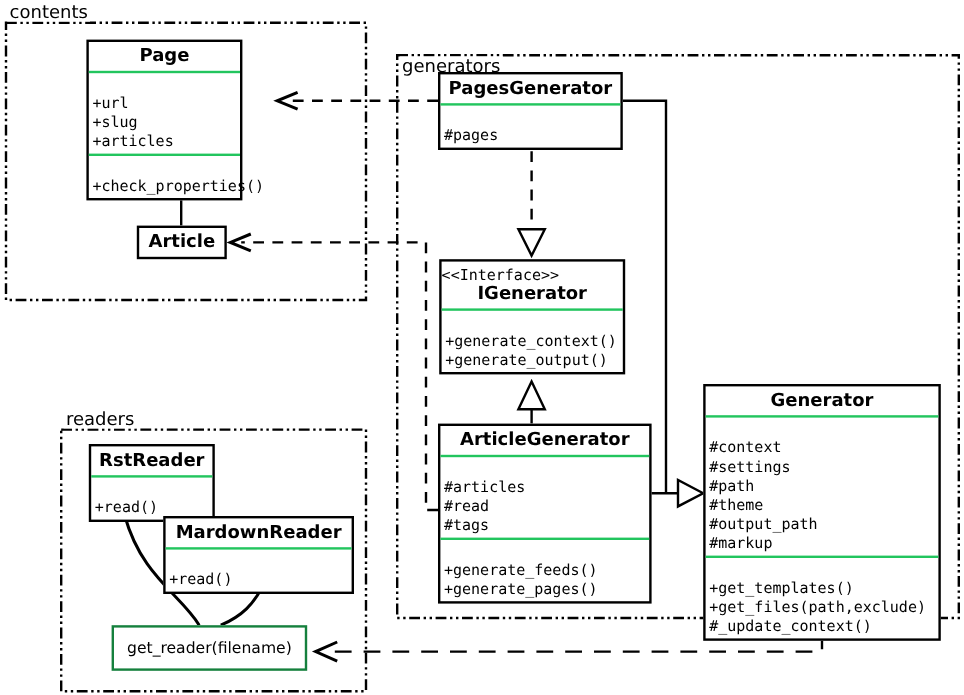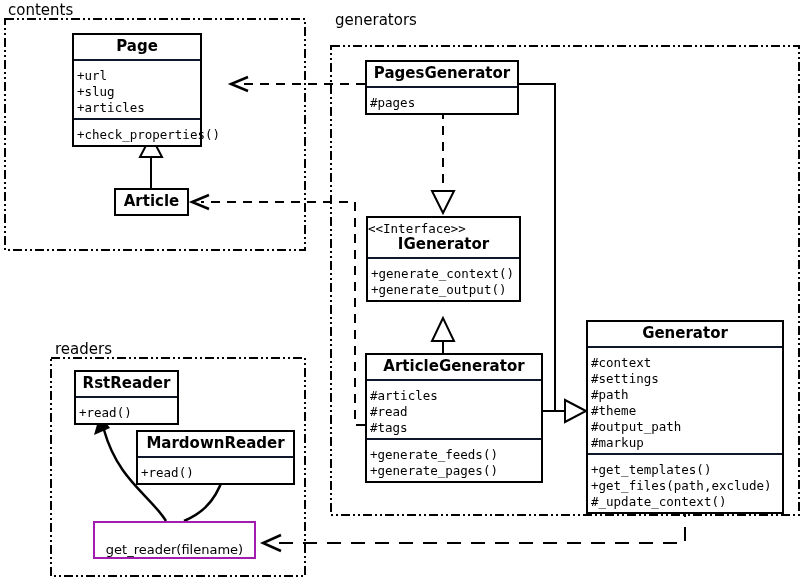--- a/index.html
+++ b/index.html
@@ -53,38 +53,38 @@
   .cls-stereo {
     text-align: left;
     font-family: "DejaVu Sans Mono", monospace;
     font-weight: normal;
     font-size: 12.5px;
     line-height: 15px;
     color: #000;
     padding-top: 3px;
   }
   .cls-sec {
-    border-top: 2px solid #0f172a;
-    padding: 7px 3px 2px 3px;
+    border-top: 2px solid #22c55e;
+    padding: 17px 3px 2px 3px;
   }
   .cls-sec div {
     font-family: "DejaVu Sans Mono", monospace;
     font-size: 12.5px;
     line-height: 16px;
     color: #000;
     white-space: nowrap;
   }
   
   .fn-box {
     position: absolute;
     box-sizing: border-box;
-    border: 2px solid #a21caf;
+    border: 2px solid #15803d;
     background: #ffffff;
     display: flex;
-    align-items: flex-end;
+    align-items: center;
     justify-content: center;
     z-index: 5;
   }
   .fn-box span {
     font-family: "DejaVu Sans", sans-serif;
     font-size: 13px;
     color: #000;
     white-space: nowrap;
   }
 </style>
@@ -145,21 +145,21 @@
       <polygon points="100,414 94,435 110,428" fill="#000"></polygon>
     </g>
 
     <g>
       <path d="M 184,521 C 198,515 214,505 223,478" fill="none" stroke="#000" stroke-width="2.5"></path>
       <polygon points="228,462 216,479 233,478" fill="#000"></polygon>
     </g>
   </svg>
 
   <div class="pkg-label" style="left:6px; top:2px;">contents</div>
-  <div class="pkg-label" style="left:333px; top:12px;">generators</div>
+  <div class="pkg-label" style="left:333px; top:47px;">generators</div>
   <div class="pkg-label" style="left:53px; top:341px;">readers</div>
 
   <div class="cls" style="left:72px; top:33px; width:130px;">
     <div class="cls-name">Page</div>
     <div class="cls-sec">
       <div>+url</div>
       <div>+slug</div>
       <div>+articles</div>
     </div>
     <div class="cls-sec">

